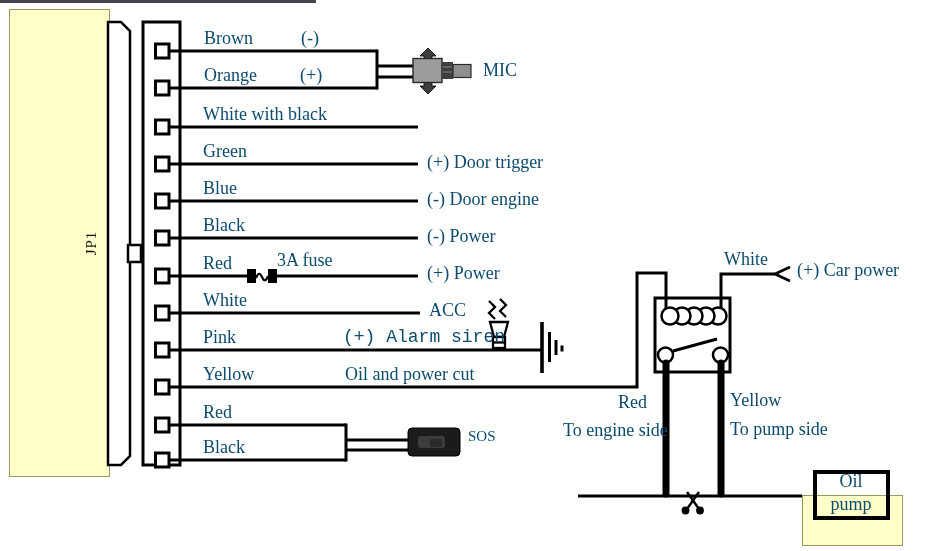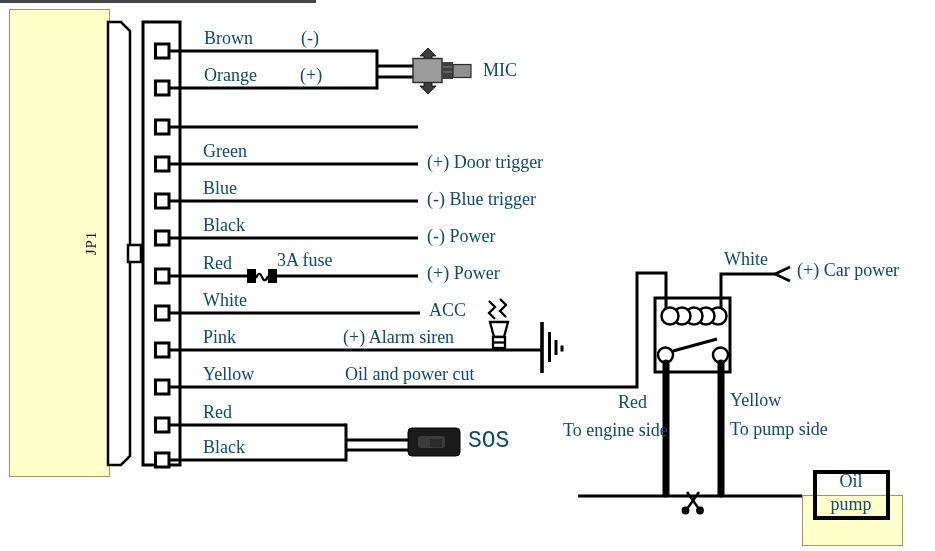--- a/index.html
+++ b/index.html
@@ -1,19 +1,19 @@
 <!DOCTYPE html>
 <html><head>
 <meta charset="utf-8">
 <style>
   html,body{margin:0;padding:0;background:#fff;}
   .stage{position:relative;width:935px;height:551px;background:#ffffff;
          font-family:"Liberation Serif","DejaVu Serif",serif;overflow:hidden;}
   .lbl{position:absolute;font-size:18px;color:#0c4a6e;white-space:pre;line-height:1.05;}
-  .lbl.big{font-size:23px;font-family:Liberation Mono, monospace;}
+  .lbl.big{font-size:15px;}
   .lbl.med{font-size:19px;}
   .board{position:absolute;left:9px;top:9px;width:101px;height:468px;
          background:#ffffc9;border:1px solid #99995f;box-sizing:border-box;}
   .jp1{position:absolute;left:91px;top:243px;font-size:15px;color:#111;
        transform:translate(-50%,-50%) rotate(-90deg);letter-spacing:1px;}
   svg{position:absolute;left:0;top:0;}
   .pump-yellow{position:absolute;left:802px;top:495px;width:101px;height:51px;
          background:#ffffc9;border:1px solid #99995f;box-sizing:border-box;}
   .pump-white{position:absolute;left:813px;top:470px;width:77px;height:25px;background:#fff;}
   .pump-frame{position:absolute;left:813px;top:470px;width:77px;height:50px;
@@ -153,37 +153,38 @@
   <div class="pump-yellow z2"></div>
   <div class="pump-white z2"></div>
   <div class="pump-frame z3"></div>
 
   <div class="jp1 z4">JP1</div>
 
   <div class="lbl" style="left:204px;top:29px;">Brown</div>
   <div class="lbl" style="left:301px;top:29px;">(-)</div>
   <div class="lbl" style="left:204px;top:66px;">Orange</div>
   <div class="lbl" style="left:300px;top:66px;">(+)</div>
+  <div class="lbl" style="left:203px;top:105px;">White with black</div>
   <div class="lbl" style="left:203px;top:142px;">Green</div>
   <div class="lbl" style="left:203px;top:179px;">Blue</div>
   <div class="lbl" style="left:203px;top:216px;">Black</div>
   <div class="lbl" style="left:203px;top:254px;">Red</div>
   <div class="lbl" style="left:277px;top:251px;">3A fuse</div>
   <div class="lbl" style="left:203px;top:291px;">White</div>
   <div class="lbl" style="left:203px;top:328px;">Pink</div>
   <div class="lbl" style="left:203px;top:365px;">Yellow</div>
   <div class="lbl" style="left:203px;top:403px;">Red</div>
   <div class="lbl" style="left:203px;top:438px;">Black</div>
 
   <div class="lbl" style="left:427px;top:153px;">(+) Door trigger</div>
-  <div class="lbl" style="left:427px;top:190px;">(-) Blue trigger</div>
+  <div class="lbl" style="left:427px;top:190px;">(-) Door engine</div>
   <div class="lbl" style="left:427px;top:227px;">(-) Power</div>
   <div class="lbl" style="left:427px;top:264px;">(+) Power</div>
   <div class="lbl" style="left:429px;top:301px;">ACC</div>
-  <div class="lbl" style="left:343px;top:328px;">(+) Alarm siren</div>
+  <div class="lbl" style="left:343px;top:328px;font-family:Liberation Mono, monospace;">(+) Alarm siren</div>
   <div class="lbl" style="left:345px;top:365px;">Oil and power cut</div>
 
   <div class="lbl" style="left:483px;top:61px;">MIC</div>
   <div class="lbl big" style="left:468px;top:429px;">SOS</div>
 
   <div class="lbl" style="left:724px;top:250px;">White</div>
   <div class="lbl" style="left:797px;top:261px;">(+) Car power</div>
   <div class="lbl" style="left:618px;top:393px;">Red</div>
   <div class="lbl" style="left:563px;top:421px;">To engine side</div>
   <div class="lbl" style="left:730px;top:391px;">Yellow</div>

